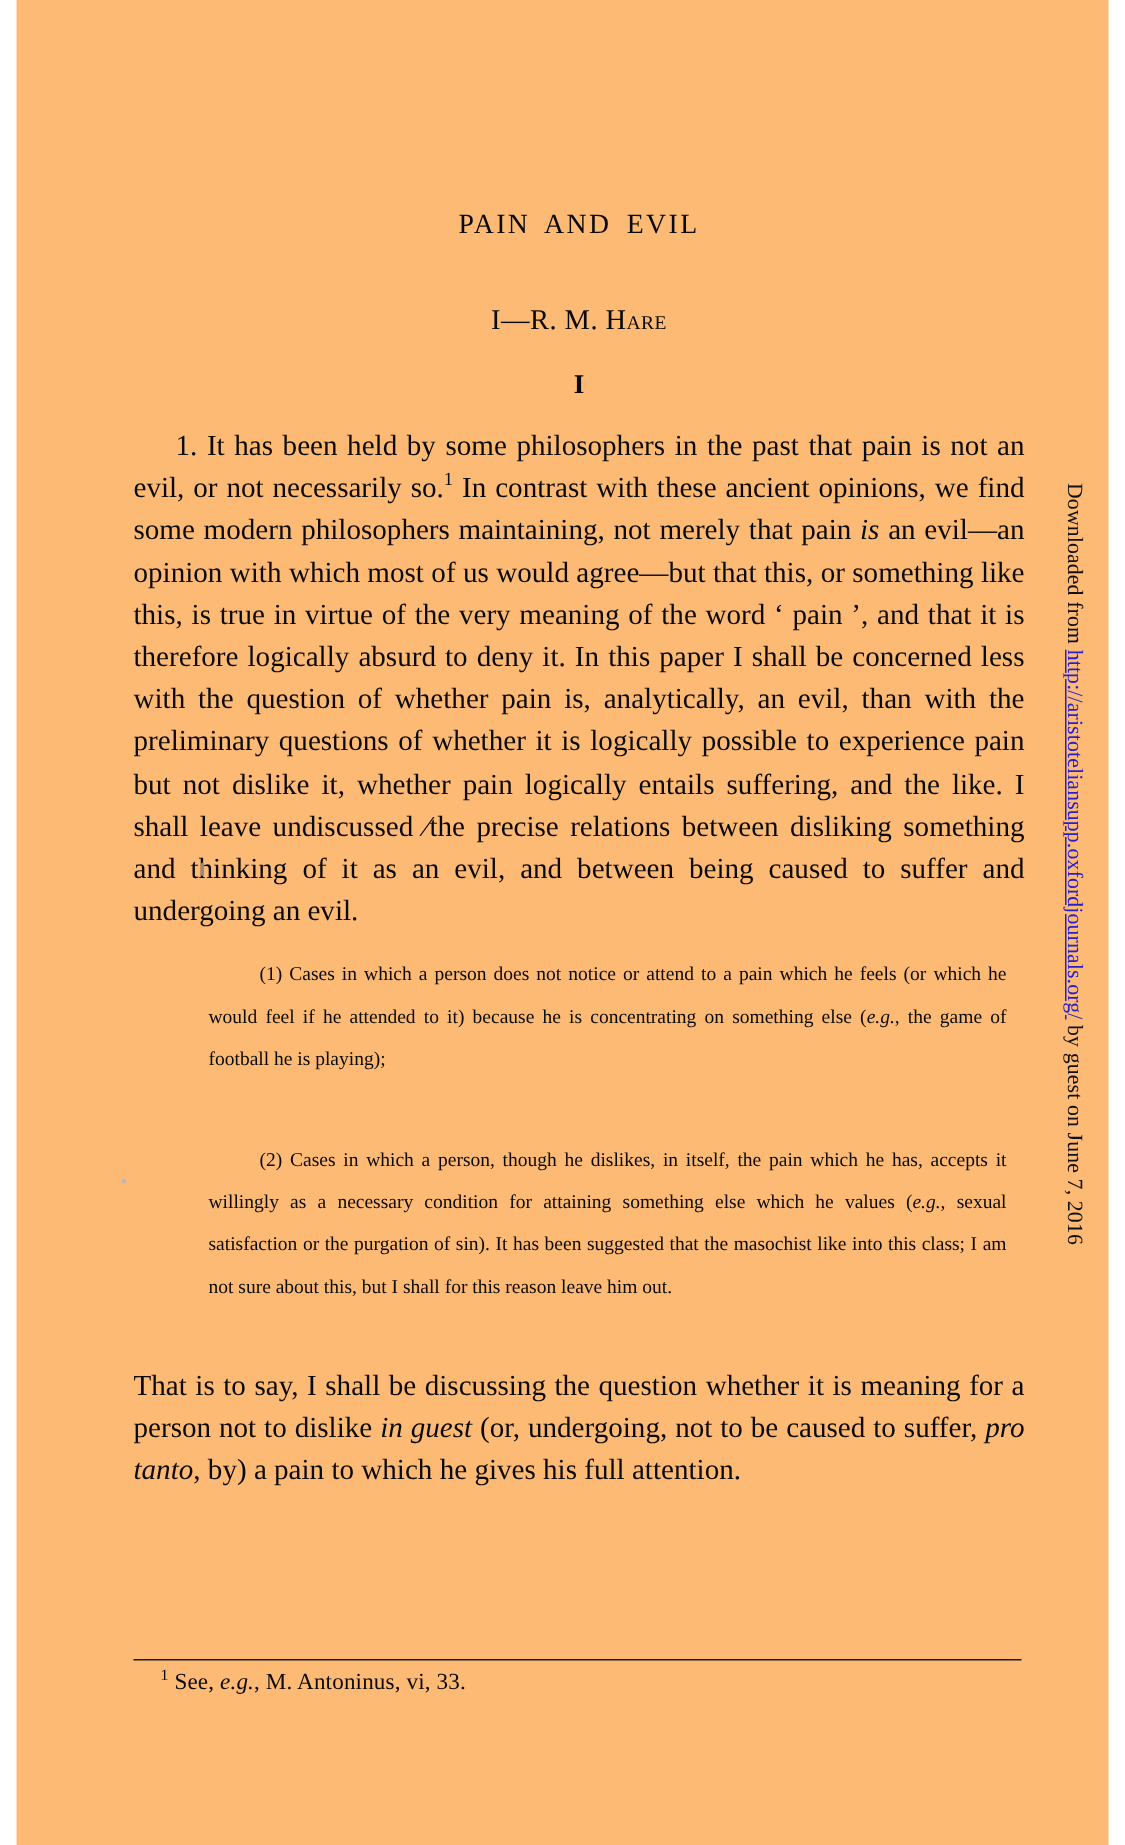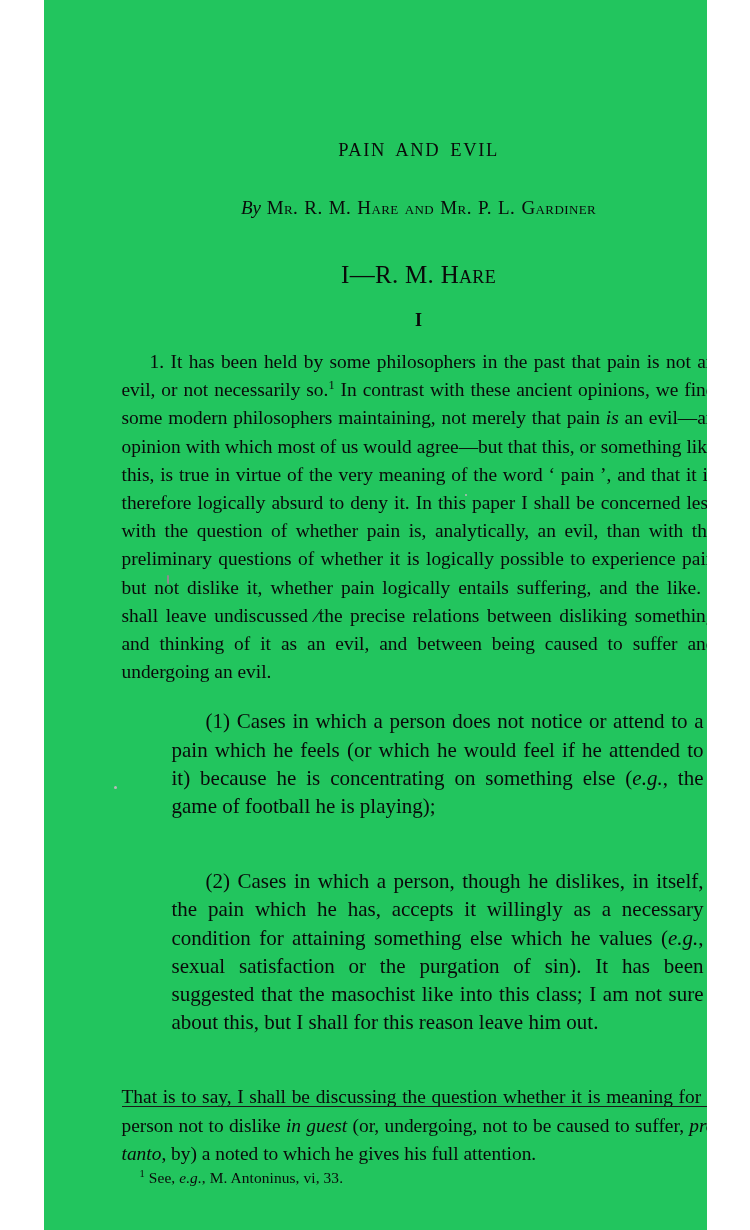--- a/index.html
+++ b/index.html
@@ -4,24 +4,24 @@
 <title>Pain and Evil — scanned page</title>
 <style>
   html, body {
     margin: 0;
     padding: 0;
     background: #ffffff;
   }
 
   .page {
     position: relative;
-    width: 663px;
+    width: 728px;
     height: 1230px;
     margin: 0 auto;
-    background: #22c55e;
+    background: #fdba74;
     overflow: hidden;
     font-family: "Liberation Serif", "DejaVu Serif", serif;
     color: #0a0a0a;
   }
 
   
   .content {
     position: absolute;
     left: 78px;
     top: 0;
@@ -49,21 +49,21 @@
   }
   .byline .by { font-style: italic; }
 
   .smallcaps {
     font-variant: small-caps;
     letter-spacing: 0.4px;
   }
 
   .section-author {
     text-align: center;
-    font-size: 25px;
+    font-size: 19px;
     margin: 0;
     padding-top: 42px;
     font-weight: normal;
     letter-spacing: 0.3px;
   }
 
   .section-number {
     text-align: center;
     font-size: 18px;
     font-weight: bold;
@@ -86,21 +86,21 @@
     text-indent: 28px;
   }
 
   .para {
     text-indent: 28px;
   }
 
   .case-block {
     margin-left: 50px;
     margin-right: 12px;
-    font-size: 21px;
+    font-size: 13px;
     line-height: 28.2px;
     text-align: justify;
     text-indent: 34px;
   }
 
   .case-block.second { padding-top: 26px; }
 
   .para-final {
     padding-top: 26px;
     text-indent: 0;
@@ -120,21 +120,21 @@
     left: 78px;
     top: 1106px;
     width: 592px;
     height: 0;
     border-top: 1.6px solid #1a1a1a;
   }
 
   .footnote {
     position: absolute;
     left: 96px;
-    top: 1168px;
+    top: 1112px;
     font-size: 15.4px;
     line-height: 20px;
     letter-spacing: 0.1px;
   }
   .footnote sup {
     font-size: 0.68em;
     vertical-align: super;
     line-height: 0;
   }
 
@@ -171,44 +171,40 @@
 </style>
 </head>
 <body>
 
 <div class="page">
 
   <div class="content">
 
     <h1 class="article-title">PAIN AND EVIL</h1>
 
-    <p class="byline">
-      <span class="by">By</span>
-      <span class="smallcaps">Mr. R. M. Hare and Mr. P. L. Gardiner</span>
-    </p>
 
     <p class="section-author smallcaps">I—R. M. Hare</p>
 
     <p class="section-number">I</p>
 
     <p class="body-text para-first">
       <span>1. It has been held by some philosophers in the past that pain is not an evil, or not necessarily so.</span><sup class="fn-ref">1</sup><span> In contrast with these ancient opinions, we find some modern philosophers maintaining, not merely that pain </span><i>is</i><span> an evil—an opinion with which most of us would agree—but that this, or something like this, is true in virtue of the very meaning of the word ‘ pain ’, and that it is therefore logically absurd to deny it.  In this paper I shall be concerned less with the question of whether pain is, analytically, an evil, than with the preliminary questions of whether it is logically possible to experience pain but not dislike it, whether pain logically entails suffering, and the like.  I shall leave undiscussed ⁄the precise relations between disliking something and thinking of it as an evil, and between being caused to suffer and undergoing an evil.</span>
     </p>
 
 
     <p class="case-block">
       <span>(1) Cases in which a person does not notice or attend to a pain which he feels (or which he would feel if he attended to it) because he is concentrating on something else (</span><i>e.g.</i><span>, the game of football he is playing);</span>
     </p>
 
     <p class="case-block second">
       <span>(2) Cases in which a person, though he dislikes, in itself, the pain which he has, accepts it willingly as a necessary condition for attaining something else which he values (</span><i>e.g.</i><span>, sexual satisfaction or the purgation of sin).  It has been suggested that the masochist like into this class; I am not sure about this, but I shall for this reason leave him out.</span>
     </p>
 
     <p class="body-text para-final">
-      <span>That is to say, I shall be discussing the question whether it is meaning for a person not to dislike </span><i>in guest</i><span> (or, undergoing, not to be caused to suffer, </span><i>pro tanto</i><span>, by) a noted to which he gives his full attention.</span>
+      <span>That is to say, I shall be discussing the question whether it is meaning for a person not to dislike </span><i>in guest</i><span> (or, undergoing, not to be caused to suffer, </span><i>pro tanto</i><span>, by) a pain to which he gives his full attention.</span>
     </p>
 
   </div>
 
   <div class="footnote-rule"></div>
 
   <div class="footnote">
     <sup>1</sup><span> See, </span><i>e.g.</i><span>, M. Antoninus, vi, 33.</span>
   </div>
 

